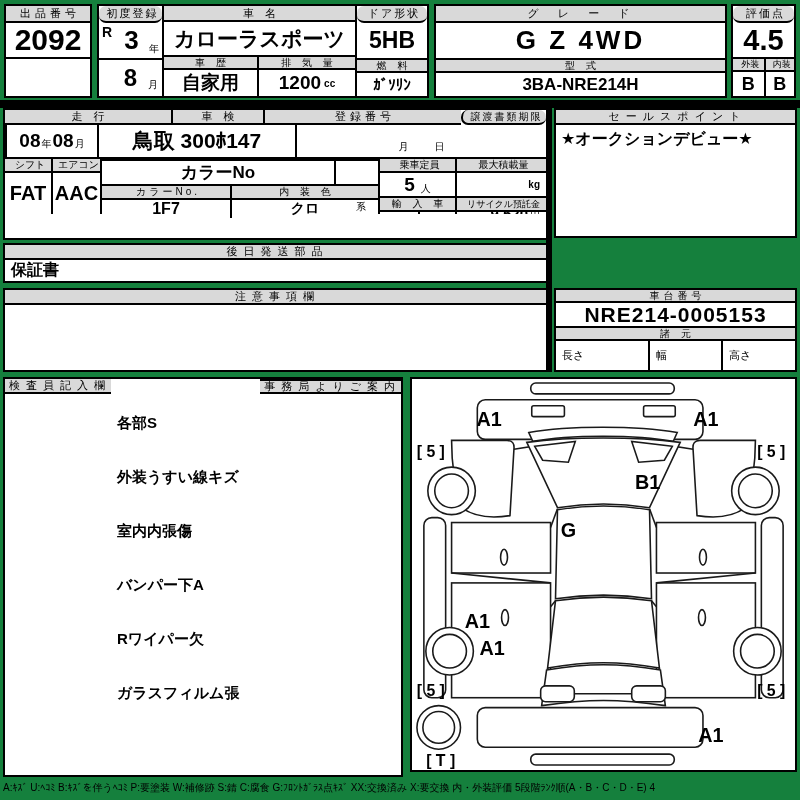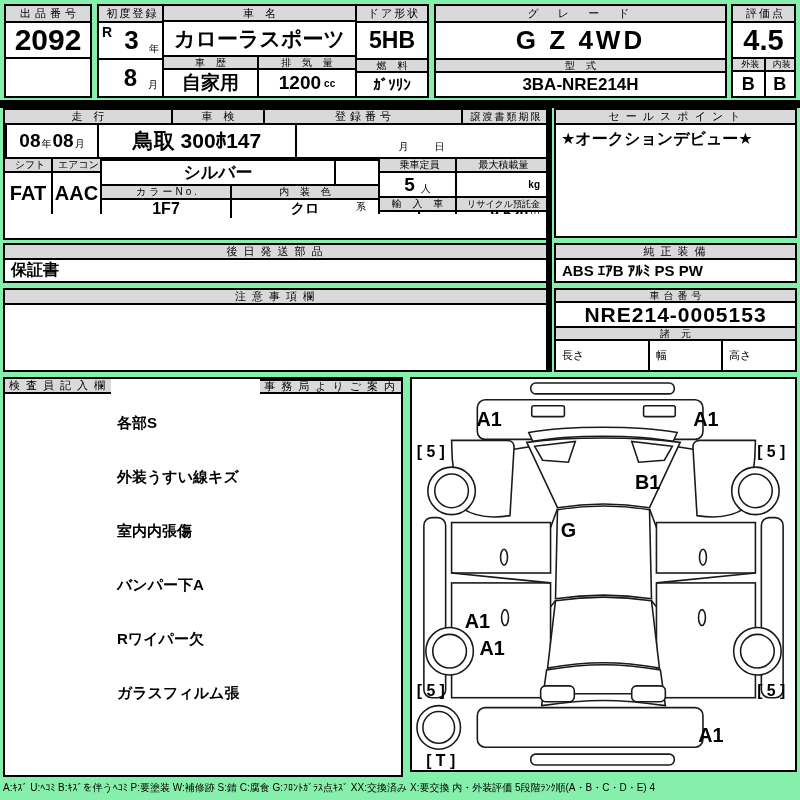--- a/index.html
+++ b/index.html
@@ -1,24 +1,24 @@
 <!DOCTYPE html>
 <html style="--header_bg: #d9d9d9; --line: #000000;"><head>
 <meta charset="utf-8">
 <style>
   :root{ --header_bg:#d9d9d9; --line:#000; }
   *{box-sizing:border-box;margin:0;padding:0;}
   html,body{background:#fff;}
-  .sheet{position:relative;width:800px;height:800px;background:#86efac;
+  .sheet{position:relative;width:800px;height:800px;background:#15803d;
          font-family:"Liberation Sans","DejaVu Sans",sans-serif;color:#000;overflow:hidden;}
   .bx{position:absolute;border:2px solid var(--line);background:#fff;}
   .band{position:absolute;background:#000;}
   .hd{background:var(--header_bg);display:flex;align-items:center;justify-content:center;
       font-size:11px;letter-spacing:4px;padding-left:4px;border-bottom:2px solid var(--line);white-space:nowrap;overflow:hidden;}
-  .hd.nospace{letter-spacing:2px;}
+  .hd.nospace{letter-spacing:2px;border-radius:7px;}
   .row{display:flex;}
   .cell{position:relative;display:flex;align-items:center;justify-content:center;overflow:hidden;}
   .bl{border-left:2px solid var(--line);}
   .bb{border-bottom:2px solid var(--line);}
   .big{font-weight:bold;}
   .unit{font-weight:bold;font-size:10px;margin-left:3px;}
   .rt{justify-content:flex-end;padding-right:6px;}
   .lt{justify-content:flex-start;padding-left:6px;}
   .notes{padding:3px 6px;font-size:15px;font-weight:bold;line-height:27px;white-space:pre-line;}
   svg text{font-family:"Liberation Sans","DejaVu Sans",sans-serif;font-weight:bold;fill:#000;}
@@ -123,21 +123,21 @@
         <div class="hd" style="height:14px;font-size:10px;letter-spacing:0;">シフト</div>
         <div class="cell big" style="flex:1;font-size:20px;">FAT</div>
       </div>
       <div class="bl" style="width:49px;display:flex;flex-direction:column;">
         <div class="hd" style="height:14px;font-size:10px;letter-spacing:0;">エアコン</div>
         <div class="cell big" style="flex:1;font-size:20px;">AAC</div>
       </div>
       <div class="bl" style="width:278px;display:flex;flex-direction:column;">
         <div class="hd" style="height:14px;font-size:10px;">外 装 色</div>
         <div class="row bb" style="height:25px;">
-          <div class="cell big" style="width:232px;font-size:17px;">シルバー</div>
+          <div class="cell big" style="width:232px;font-size:17px;">カラーNo</div>
           <div class="cell bl" style="flex:1;"></div>
         </div>
         <div class="row" style="height:14px;">
           <div class="hd" style="width:128px;height:100%;font-size:10px;letter-spacing:3px;border-bottom:2px solid var(--line);">カラーNo.</div>
           <div class="hd bl" style="flex:1;height:100%;font-size:10px;border-bottom:2px solid var(--line);">内 装 色</div>
         </div>
         <div class="row" style="flex:1;">
           <div class="cell big" style="width:128px;font-size:16px;">1F7</div>
           <div class="cell bl" style="flex:1;">
             <span class="big" style="font-size:14px;">クロ</span>
@@ -170,24 +170,20 @@
   </div>
 
   <div class="bx" style="left:554px;top:108px;width:243px;height:130px;">
     <div class="hd" style="height:15px;letter-spacing:6px;">セールスポイント</div>
     <div style="padding:4px 5px;font-size:16px;font-weight:bold;">★オークションデビュー★</div>
   </div>
 
   <div class="bx" style="left:3px;top:243px;width:545px;height:40px;">
     <div class="hd" style="height:15px;letter-spacing:6px;">後日発送部品</div>
     <div class="cell lt big" style="height:21px;font-size:16px;justify-content:flex-start;">保証書</div>
-  </div>
-  <div class="bx" style="left:554px;top:243px;width:243px;height:40px;">
-    <div class="hd" style="height:15px;letter-spacing:6px;">純正装備</div>
-    <div class="cell lt big" style="height:21px;font-size:15px;justify-content:flex-start;">ABS ｴｱB ｱﾙﾐ PS PW</div>
   </div>
 
   <div class="bx" style="left:3px;top:288px;width:545px;height:84px;">
     <div class="hd" style="height:15px;letter-spacing:6px;">注意事項欄</div>
     <div style="flex:1;"></div>
   </div>
   <div class="bx" style="left:554px;top:288px;width:243px;height:84px;">
     <div class="hd" style="height:13px;font-size:10px;">車台番号</div>
     <div class="cell big bb" style="height:25px;font-size:21px;letter-spacing:1px;">NRE214-0005153</div>
     <div class="hd" style="height:13px;font-size:10px;">諸 元</div>

